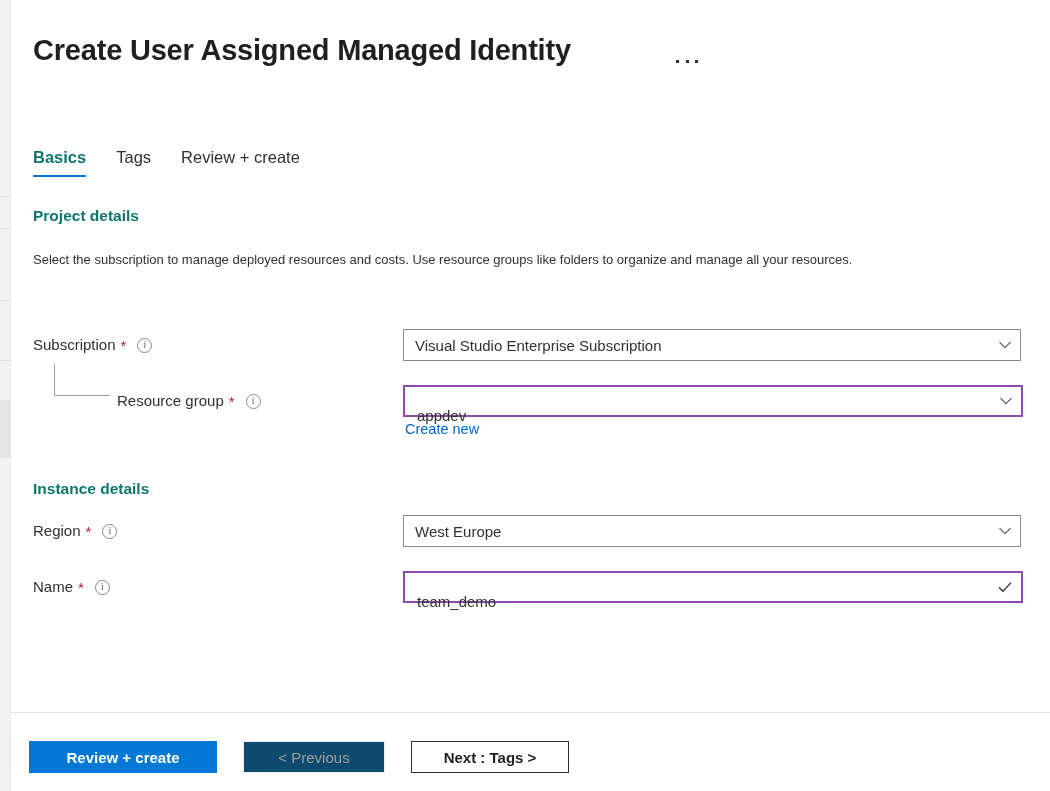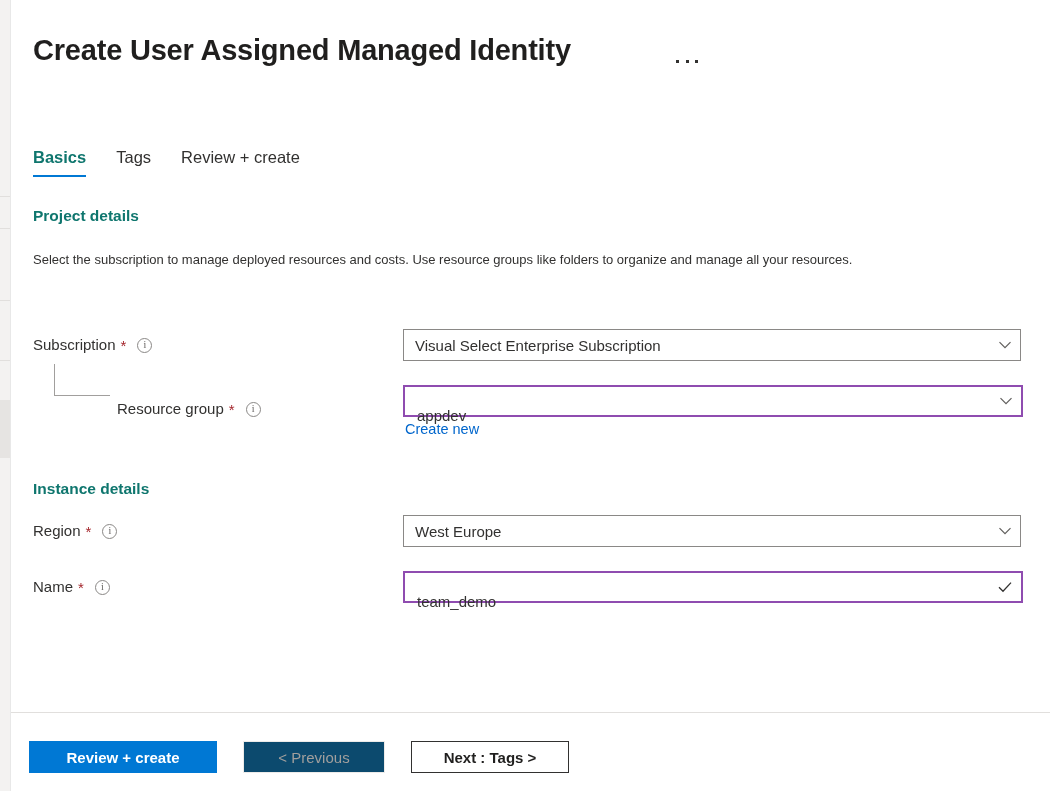--- a/index.html
+++ b/index.html
@@ -167,21 +167,21 @@
   .field-label {
     position: absolute;
     font-size: 15px;
     color: #323130;
     line-height: 32px;
     white-space: nowrap;
     display: flex;
     align-items: center;
     height: 32px;
   }
-  .field-label.indent { left: 106px; margin-top: 8px; }
+  .field-label.indent { left: 106px; }
   .field-label.base   { left: 22px; }
 
   .req-star {
     color: #a4262c;
     margin-left: 5px;
     font-size: 15px;
     line-height: 1;
   }
 
   .info-icon {
@@ -364,21 +364,21 @@
     <div class="section-head project">Project details</div>
     <div class="description">Select the subscription to manage deployed resources and costs. Use resource groups like folders to organize and manage all your resources.</div>
 
     <div class="row subscription">
       <div class="field-label base">
         <span>Subscription</span>
         <span class="req-star">*</span>
         <span class="info-icon">i</span>
       </div>
       <div class="control subscription-ctl">
-        <span class="value">Visual Select Enterprise Subscription</span>
+        <span class="value">Visual Studio Enterprise Subscription</span>
         <span class="chevron">
           <svg width="16" height="16" viewBox="0 0 16 16">
               <path d="M2.5 5.2 L8 10.7 L13.5 5.2" stroke="#605e5c" stroke-width="1.2" fill="none"></path>
             </svg>
         </span>
       </div>
     </div>
 
     <div class="tree-connector"></div>
 

